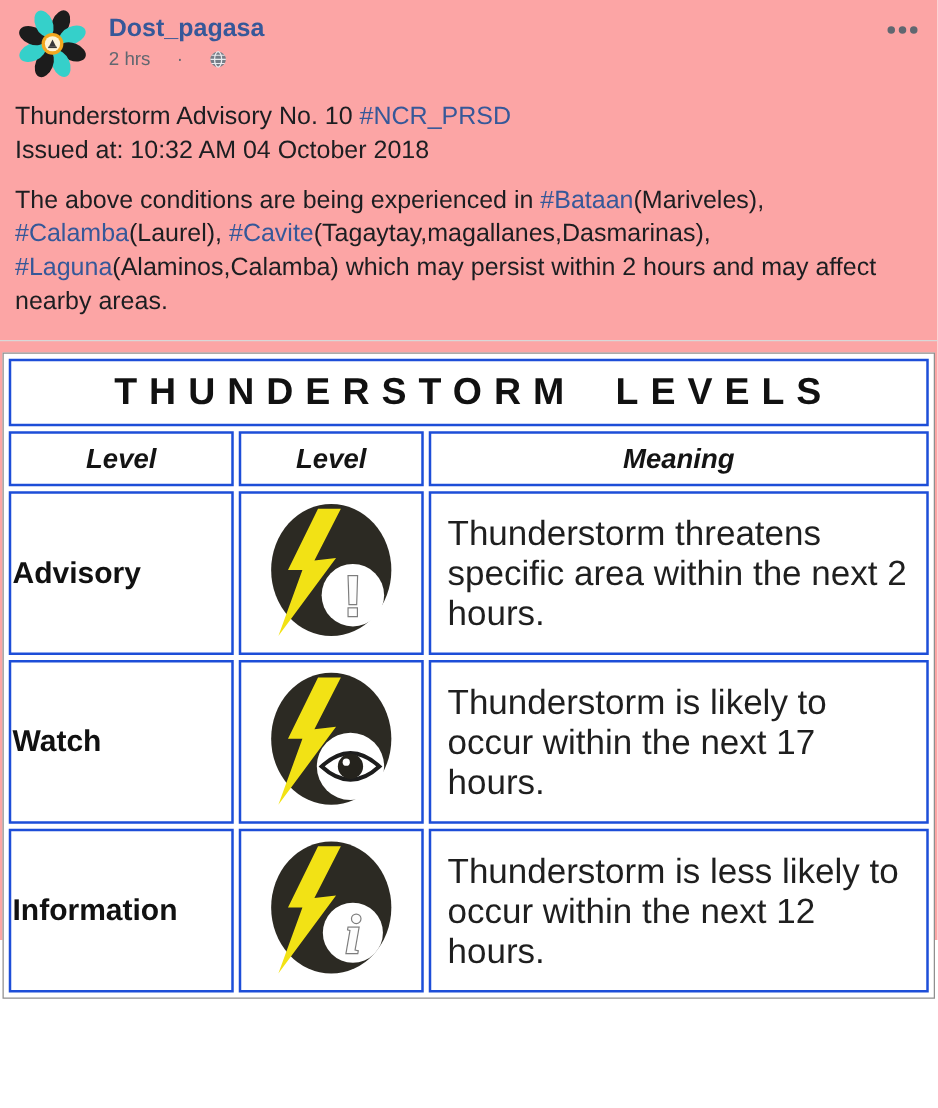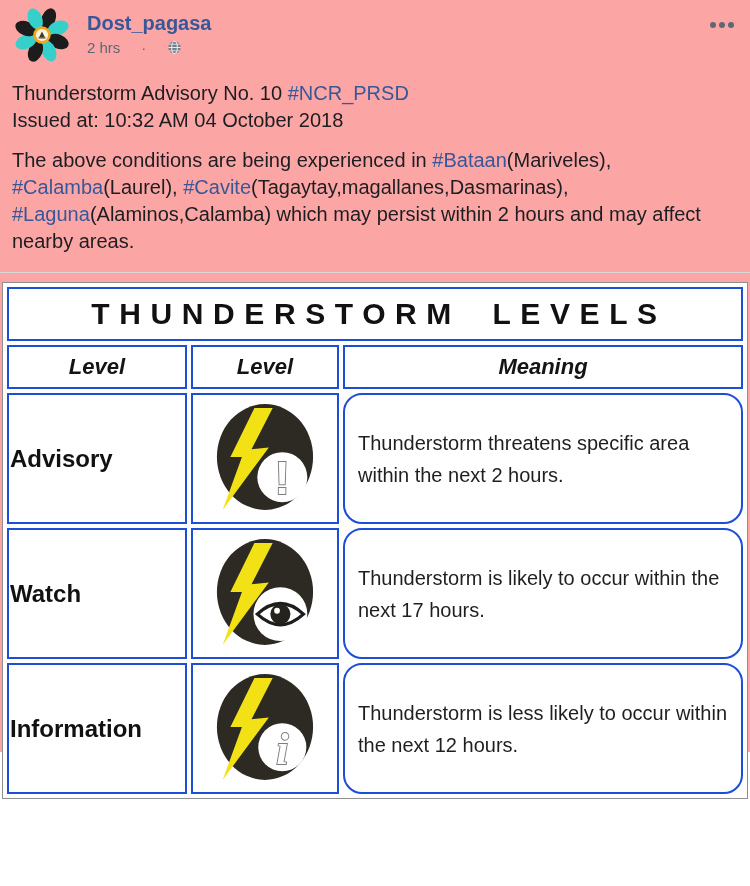--- a/index.html
+++ b/index.html
@@ -26,21 +26,21 @@
   .attachment { margin-top:17px; border-top:1px solid #d8d8d8; padding-top:9px; cursor:pointer; }
   table.levels-table { border-collapse:separate; border-spacing:4px; border:1px solid #8f8f8f;
                        width:746px; margin-left:2px; table-layout:fixed; background:#fff; }
   .levels-table td { border:2px solid #1d4ed8; background:#fff; overflow:hidden; }
   .title-cell { height:48px; text-align:center; font-weight:bold; font-size:30px;
                 letter-spacing:0.32em; word-spacing:0.45em; padding-left:0.3em; color:#111; }
   .col-header { height:38px; text-align:center; font-weight:bold; font-style:italic;
                 font-size:22px; color:#141414; }
   .level-cell { height:125px; text-align:left; font-weight:bold; font-size:24px; color:#111; }
   .symbol-cell { text-align:center; vertical-align:middle; }
-  .meaning-cell { font-size:20px; line-height:32px; padding:0 10px 0 13px; color:#1f1f1f;border-radius:19px; }
+  .meaning-cell { font-size:28px; line-height:32px; padding:0 10px 0 13px; color:#1f1f1f; }
 </style>
 </head>
 <body>
 
 <div class="page">
 
   <div class="post-header">
     <div class="avatar">
       <svg width="58" height="58" viewBox="0 0 100 100">
         <g transform="translate(50,50)">

